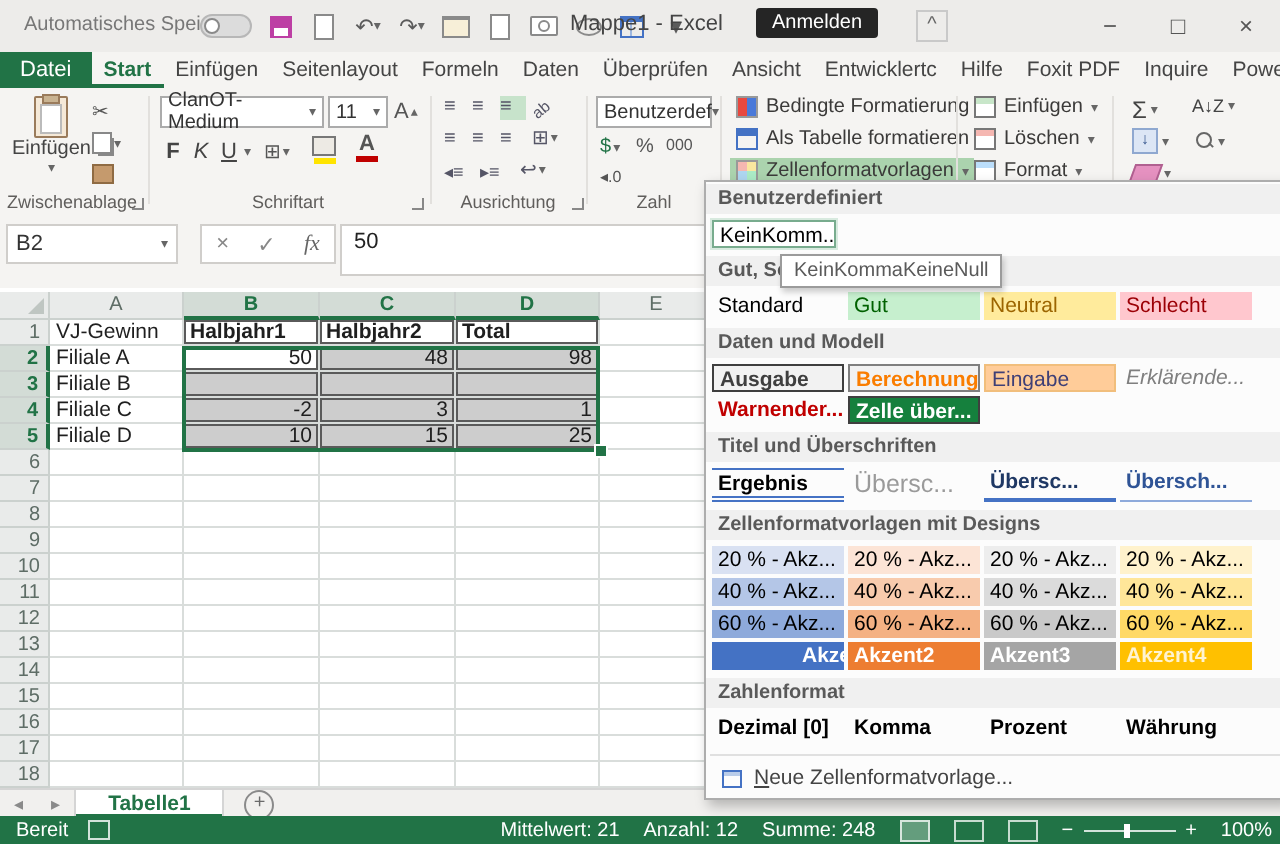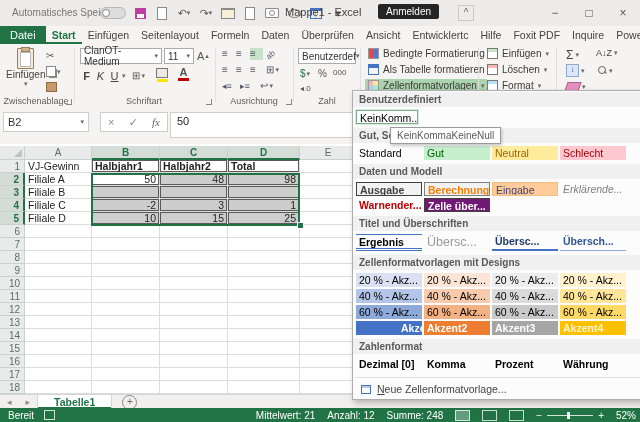--- a/index.html
+++ b/index.html
@@ -95,21 +95,21 @@
   .pi{width:66px;height:14px;line-height:14px;margin:1px 2px 1px 0;padding:0 3px;box-sizing:border-box;font-size:10.5px;white-space:nowrap;overflow:hidden;color:#000;}
   .st-keinkomm{width:62px;border:1px solid #78AC8E;background:#fff;box-shadow:0 0 0 1px #D8EADF;}
   .st-gut{background:#C6EFCE;color:#006100;}
   .st-neutral{background:#FFEB9C;color:#9C6500;}
   .st-schlecht{background:#FFC7CE;color:#9C0006;}
   .st-ausgabe{background:#F2F2F2;color:#3F3F3F;border:1px solid #3F3F3F;font-weight:bold;}
   .st-berechnung{background:#F2F2F2;color:#FA7D00;border:1px solid #7F7F7F;font-weight:bold;}
   .st-eingabe{background:#FFCC99;color:#3F3F76;border:1px solid #B8860B33;}
   .st-erklaerend{color:#7F7F7F;font-style:italic;}
   .st-warnend{color:#C00000;font-weight:bold;}
-  .st-zelle{background:#701a75;color:#fff;border:1px solid #3F3F3F;font-weight:bold;}
+  .st-zelle{background:#15803d;color:#fff;border:1px solid #3F3F3F;font-weight:bold;}
   .st-ergebnis{font-weight:bold;border-top:1px solid #4472C4;border-bottom:3px double #4472C4;height:17px;}
   .st-heading{color:#9A9A9A;font-size:12.5px;height:17px;line-height:16px;}
   .st-heading1{font-weight:bold;color:#1F3864;border-bottom:2px solid #4472C4;height:17px;line-height:15px;}
   .st-heading2{font-weight:bold;color:#2F5496;border-bottom:1px solid #8EAADB;height:17px;line-height:15px;}
   .st-a120{background:#D9E1F2;} .st-a220{background:#FCE4D6;} .st-a320{background:#EDEDED;} .st-a420{background:#FFF2CC;}
   .st-a140{background:#B4C6E7;} .st-a240{background:#F8CBAD;} .st-a340{background:#DBDBDB;} .st-a440{background:#FFE699;}
   .st-a160{background:#8EAADB;} .st-a260{background:#F4B183;} .st-a360{background:#C9C9C9;} .st-a460{background:#FFD966;}
   .st-akz1{background:#4472C4;color:#fff;font-weight:bold;padding-left:45px;}
   .st-akz2{background:#ED7D31;color:#fff;font-weight:bold;}
   .st-akz3{background:#A5A5A5;color:#fff;font-weight:bold;}
@@ -591,17 +591,17 @@
       <span class="viewico on"></span>
       <span class="viewico"></span>
       <span class="viewico"></span>
       <span id="zoomslider">
         <span>−</span>
         <span class="ztrack">
             <span class="zknob"></span>
           </span>
         <span>+</span>
       </span>
-      <span>52%</span>
+      <span>100%</span>
     </span>
   </div>
 
 </div>
 
 </body></html>

